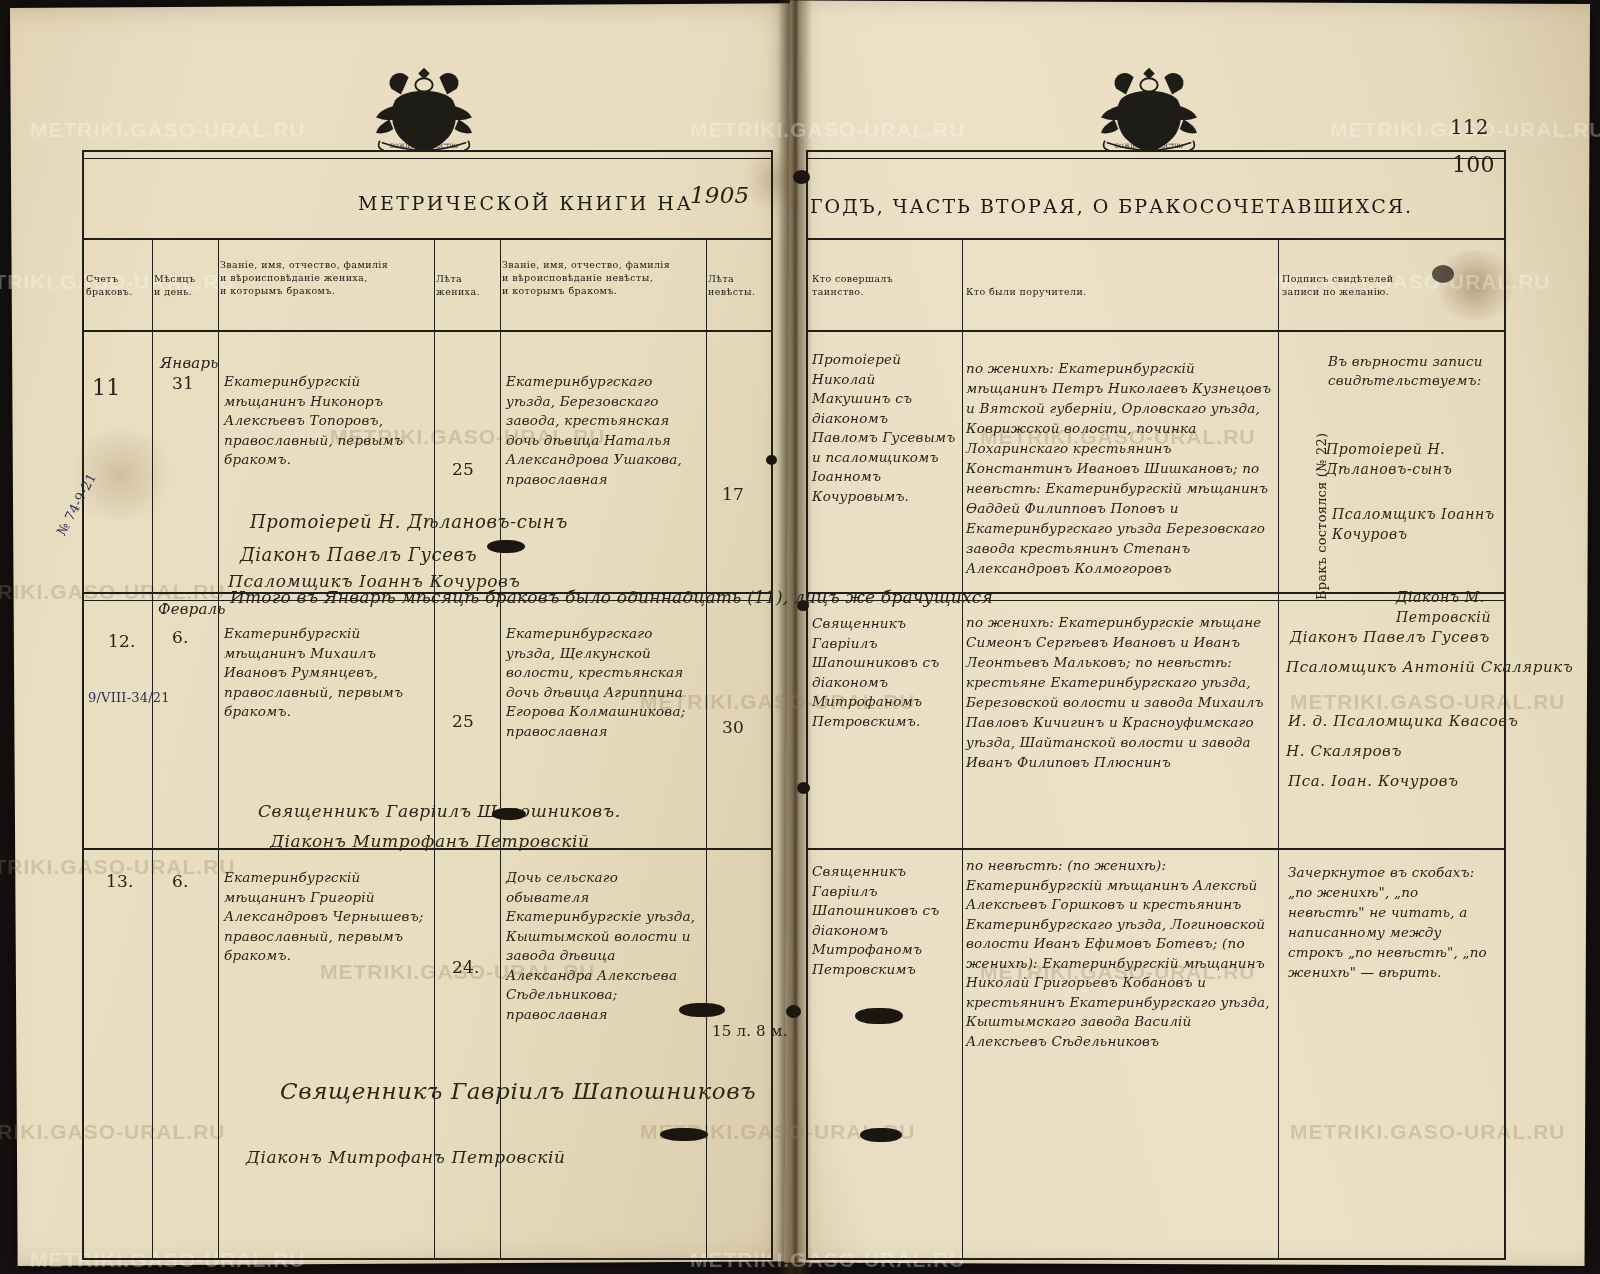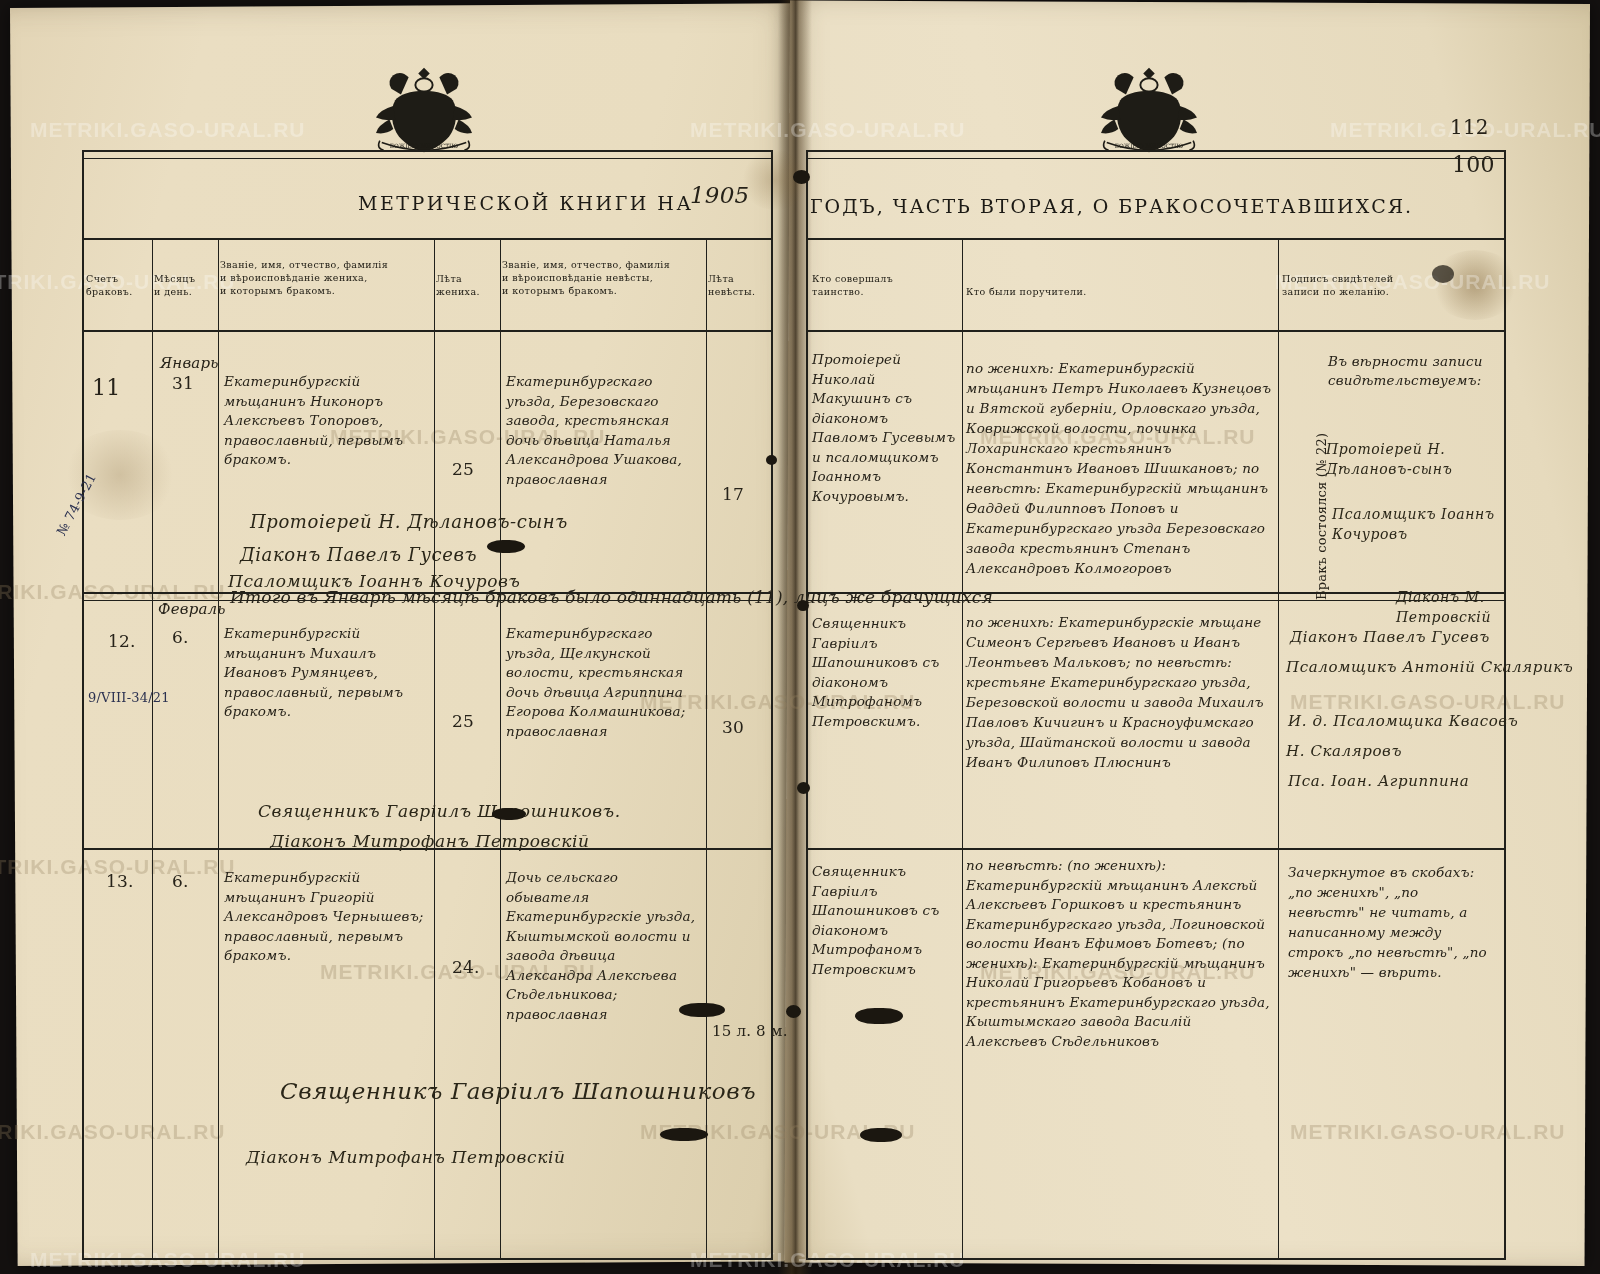--- a/index.html
+++ b/index.html
@@ -196,21 +196,21 @@
   <div class="hw" style="left:452px;top:712px;font-size:17px;">25</div>
   <div class="hw it" style="left:506px;top:624px;width:198px;">Екатеринбургскаго уѣзда, Щелкунской волости, крестьянская дочь дѣвица Агриппина Егорова Колмашникова; православная</div>
   <div class="hw" style="left:722px;top:718px;font-size:17px;">30</div>
   <div class="hw it" style="left:812px;top:614px;width:146px;">Священникъ Гавріилъ Шапошниковъ съ діакономъ Митрофаномъ Петровскимъ.</div>
   <div class="hw it" style="left:966px;top:612px;width:308px;line-height:20px;">по женихѣ: Екатеринбургскіе мѣщане Симеонъ Сергѣевъ Ивановъ и Иванъ Леонтьевъ Мальковъ; по невѣстѣ: крестьяне Екатеринбургскаго уѣзда, Березовской волости и завода Михаилъ Павловъ Кичигинъ и Красноуфимскаго уѣзда, Шайтанской волости и завода Иванъ Филиповъ Плюснинъ</div>
 
   <div class="hw sig" style="left:1290px;top:628px;font-size:15px;">Діаконъ Павелъ Гусевъ</div>
   <div class="hw sig" style="left:1286px;top:658px;font-size:15px;">Псаломщикъ Антоній Скалярикъ</div>
   <div class="hw sig" style="left:1288px;top:712px;font-size:15px;">И. д. Псаломщика Квасовъ</div>
   <div class="hw sig" style="left:1286px;top:742px;font-size:15px;">Н. Скаляровъ</div>
-  <div class="hw sig" style="left:1288px;top:772px;font-size:15px;">Пса. Іоан. Агриппина</div>
+  <div class="hw sig" style="left:1288px;top:772px;font-size:15px;">Пса. Іоан. Кочуровъ</div>
 
   <div class="hw blue" style="left:88px;top:688px;font-size:13px;">9/VIII-34/21</div>
 
   <div class="hw sig" style="left:258px;top:802px;font-size:17px;">Священникъ Гавріилъ Шапошниковъ.</div>
   <div class="hw sig" style="left:270px;top:832px;font-size:17px;">Діаконъ Митрофанъ Петровскій</div>
 
   <div class="hw" style="left:106px;top:872px;font-size:17px;">13.</div>
   <div class="hw" style="left:172px;top:872px;font-size:17px;">6.</div>
   <div class="hw it" style="left:224px;top:868px;width:206px;">Екатеринбургскій мѣщанинъ Григорій Александровъ Чернышевъ; православный, первымъ бракомъ.</div>
   <div class="hw" style="left:452px;top:958px;font-size:17px;">24.</div>

